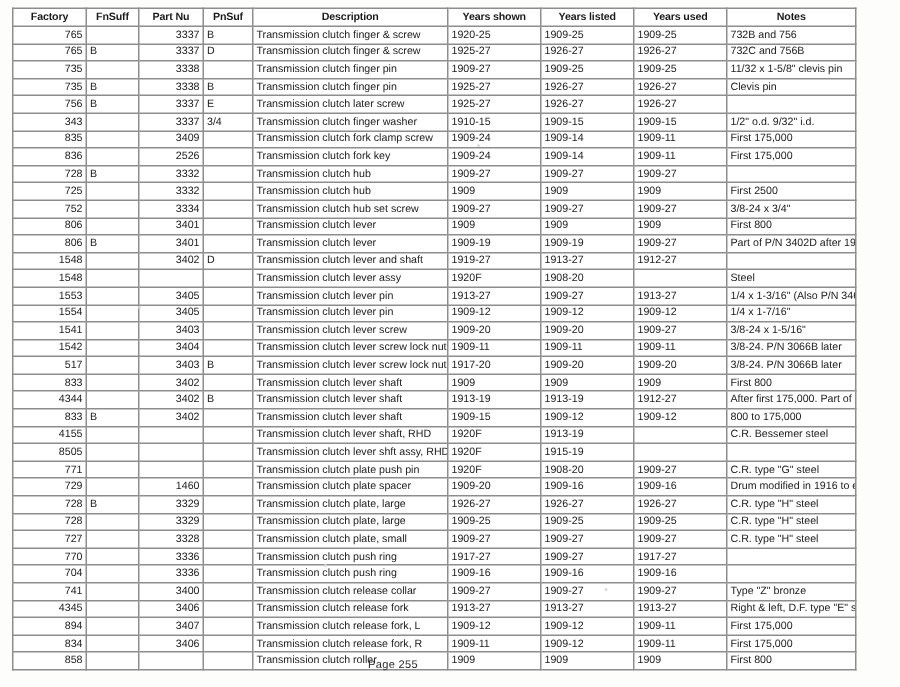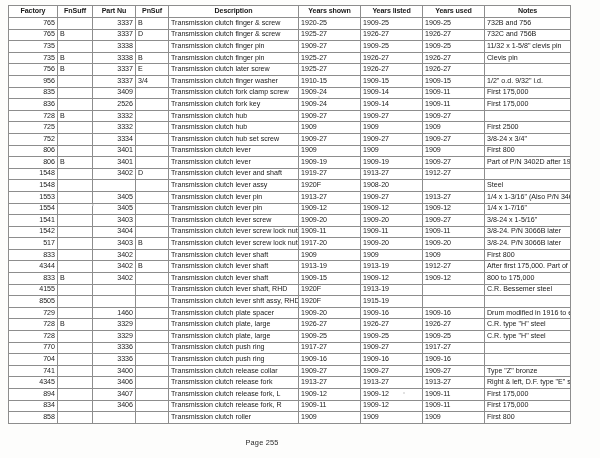--- a/index.html
+++ b/index.html
@@ -160,21 +160,21 @@
           <td class="sfx">B</td>
           <td class="num">3337</td>
           <td class="sfx">E</td>
           <td class="txt">Transmission clutch later screw</td>
           <td class="txt">1925-27</td>
           <td class="txt">1926-27</td>
           <td class="txt">1926-27</td>
           <td class="txt"></td>
         </tr>
         <tr>
-          <td class="num">956</td>
+          <td class="num">343</td>
           <td class="sfx"></td>
           <td class="num">3337</td>
           <td class="sfx">3/4</td>
           <td class="txt">Transmission clutch finger washer</td>
           <td class="txt">1910-15</td>
           <td class="txt">1909-15</td>
           <td class="txt">1909-15</td>
           <td class="txt">1/2" o.d. 9/32" i.d.</td>
         </tr>
         <tr>
@@ -380,20 +380,31 @@
           <td class="sfx"></td>
           <td class="num"></td>
           <td class="sfx"></td>
           <td class="txt">Transmission clutch lever shft assy, RHD</td>
           <td class="txt">1920F</td>
           <td class="txt">1915-19</td>
           <td class="txt"></td>
           <td class="txt"></td>
         </tr>
         <tr>
+          <td class="num">771</td>
+          <td class="sfx"></td>
+          <td class="num"></td>
+          <td class="sfx"></td>
+          <td class="txt">Transmission clutch plate push pin</td>
+          <td class="txt">1920F</td>
+          <td class="txt">1908-20</td>
+          <td class="txt">1909-27</td>
+          <td class="txt">C.R. type "G" steel</td>
+        </tr>
+        <tr>
           <td class="num">729</td>
           <td class="sfx"></td>
           <td class="num">1460</td>
           <td class="sfx"></td>
           <td class="txt">Transmission clutch plate spacer</td>
           <td class="txt">1909-20</td>
           <td class="txt">1909-16</td>
           <td class="txt">1909-16</td>
           <td class="txt">Drum modified in 1916 to eliminate this spacer</td>
         </tr>
@@ -413,20 +424,31 @@
           <td class="sfx"></td>
           <td class="num">3329</td>
           <td class="sfx"></td>
           <td class="txt">Transmission clutch plate, large</td>
           <td class="txt">1909-25</td>
           <td class="txt">1909-25</td>
           <td class="txt">1909-25</td>
           <td class="txt">C.R. type "H" steel</td>
         </tr>
         <tr>
+          <td class="num">727</td>
+          <td class="sfx"></td>
+          <td class="num">3328</td>
+          <td class="sfx"></td>
+          <td class="txt">Transmission clutch plate, small</td>
+          <td class="txt">1909-27</td>
+          <td class="txt">1909-27</td>
+          <td class="txt">1909-27</td>
+          <td class="txt">C.R. type "H" steel</td>
+        </tr>
+        <tr>
           <td class="num">770</td>
           <td class="sfx"></td>
           <td class="num">3336</td>
           <td class="sfx"></td>
           <td class="txt">Transmission clutch push ring</td>
           <td class="txt">1917-27</td>
           <td class="txt">1909-27</td>
           <td class="txt">1917-27</td>
           <td class="txt"></td>
         </tr>

